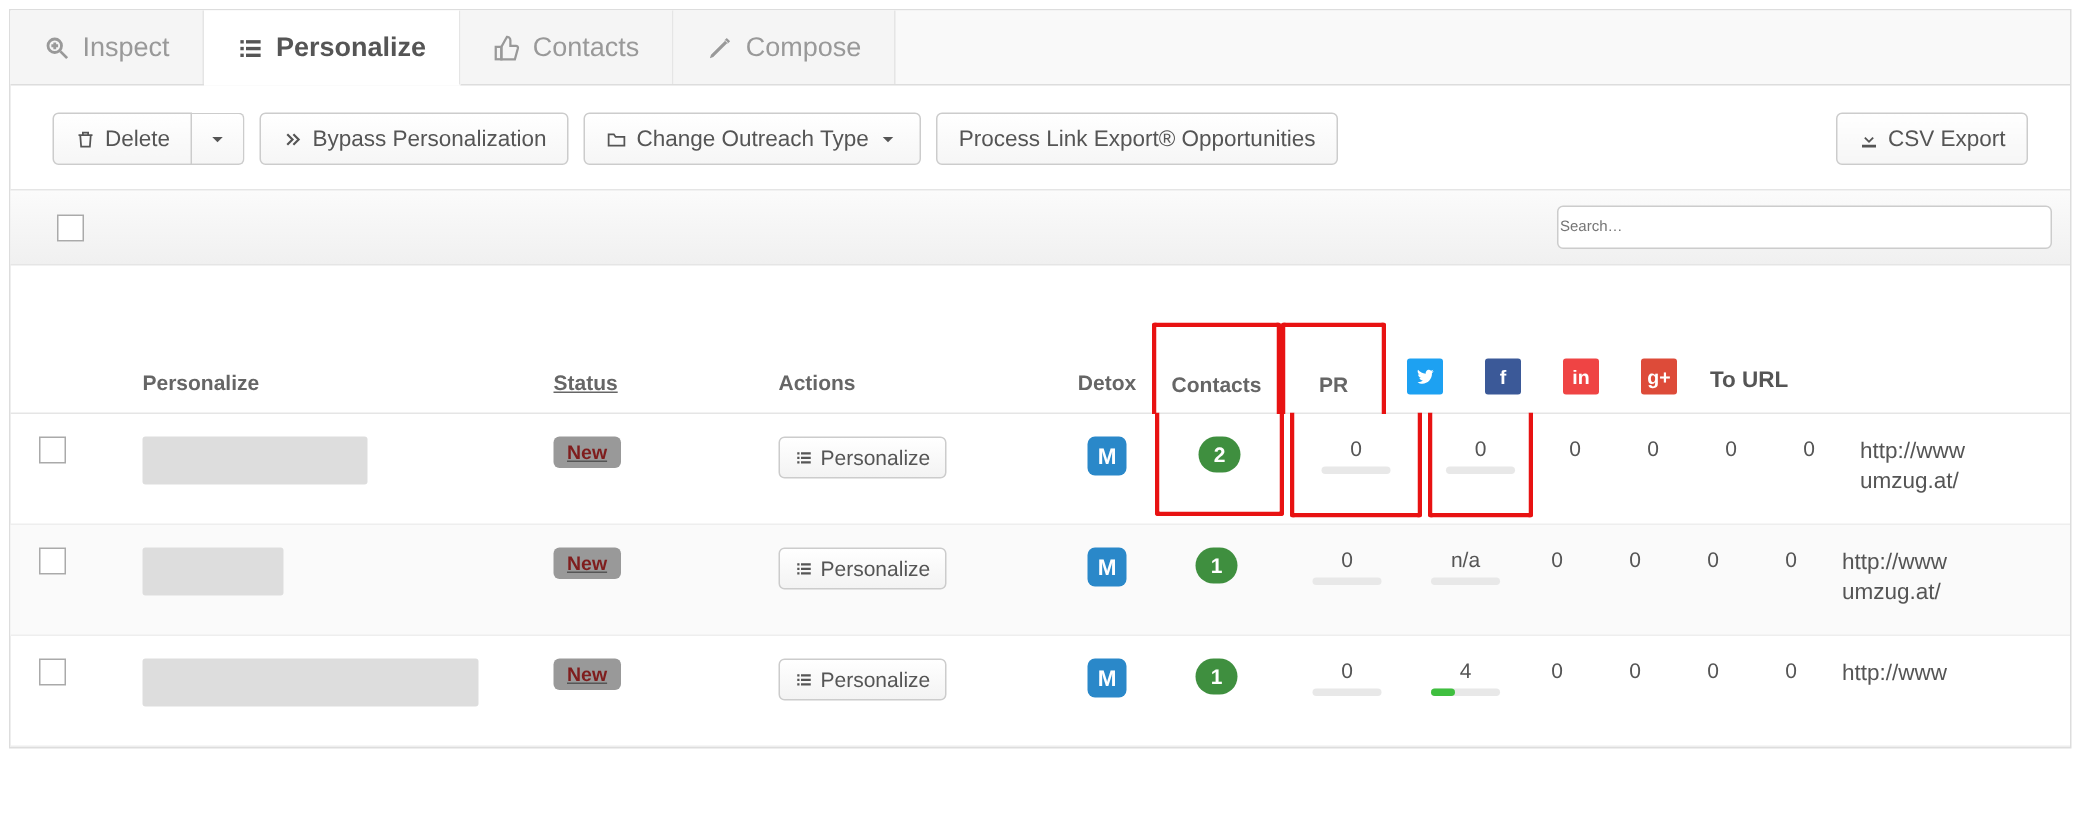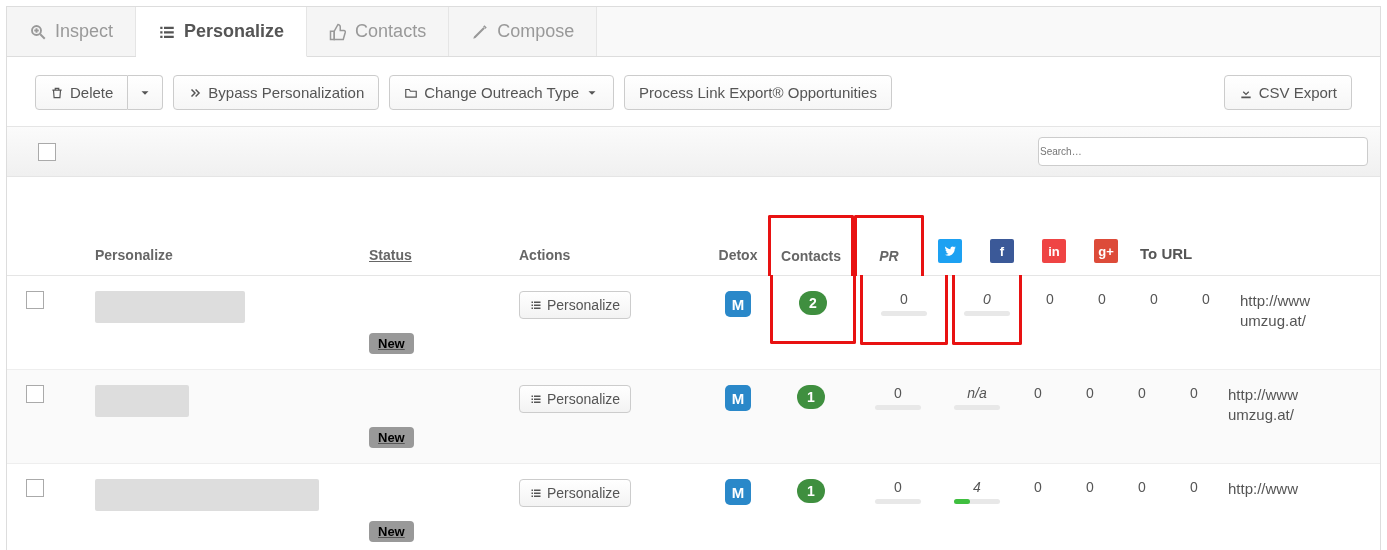--- a/index.html
+++ b/index.html
@@ -116,30 +116,30 @@
   }
   .row.alt { background:#fafafa; }
   .cell { display:flex; align-items:center; padding:0 6px; }
   .c-check { width:56px; justify-content:center;}
   .c-opp { width: 300px; padding-left: 32px;}
   .c-status { width:150px;text-decoration:underline;}
   .c-actions { width:195px;}
   .c-type { width:60px; justify-content:center;}
   .c-contacts { width:86px; justify-content:center;}
   .c-ptdom { width:88px; justify-content:center; flex-direction:column; gap:4px;}
-  .c-pr { width:70px; justify-content:center; flex-direction:column; gap:4px;font-style:italic;}
+  .c-pr { width:70px; justify-content:center; flex-direction:column; gap:4px;}
   .c-soc { width:52px; justify-content:center;}
   .c-url { flex:1; padding-left:8px; color:#555; font-size:15px; line-height:1.3;}
   .thumb {
     width:150px;height:32px;background:#ddd;border-radius:2px;
   }
   .thumb.sm{width:94px;}
   .thumb.lg{width:224px;}
   .badge-status{
-    background:#999;color:#000000;border-radius:4px;padding:3px 9px;font-size:13px;font-weight:600;margin-top:42px;
+    background:#999;color:#7f1d1d;border-radius:4px;padding:3px 9px;font-size:13px;font-weight:600;
   }
   .badge-type{
     background:#2a88c9;color:#fff;width:26px;height:26px;display:flex;align-items:center;justify-content:center;border-radius:5px;font-weight:700;font-size:15px;
   }
   .badge-contacts{
     background:#3f8f3f;color:#fff;min-width:28px;height:24px;border-radius:12px;display:flex;align-items:center;justify-content:center;font-weight:700;font-size:14px;padding:0 10px;
   }
   .mini-bar{
     width:46px;height:5px;border-radius:3px;background:#e8e8e8;position:relative;
   }

